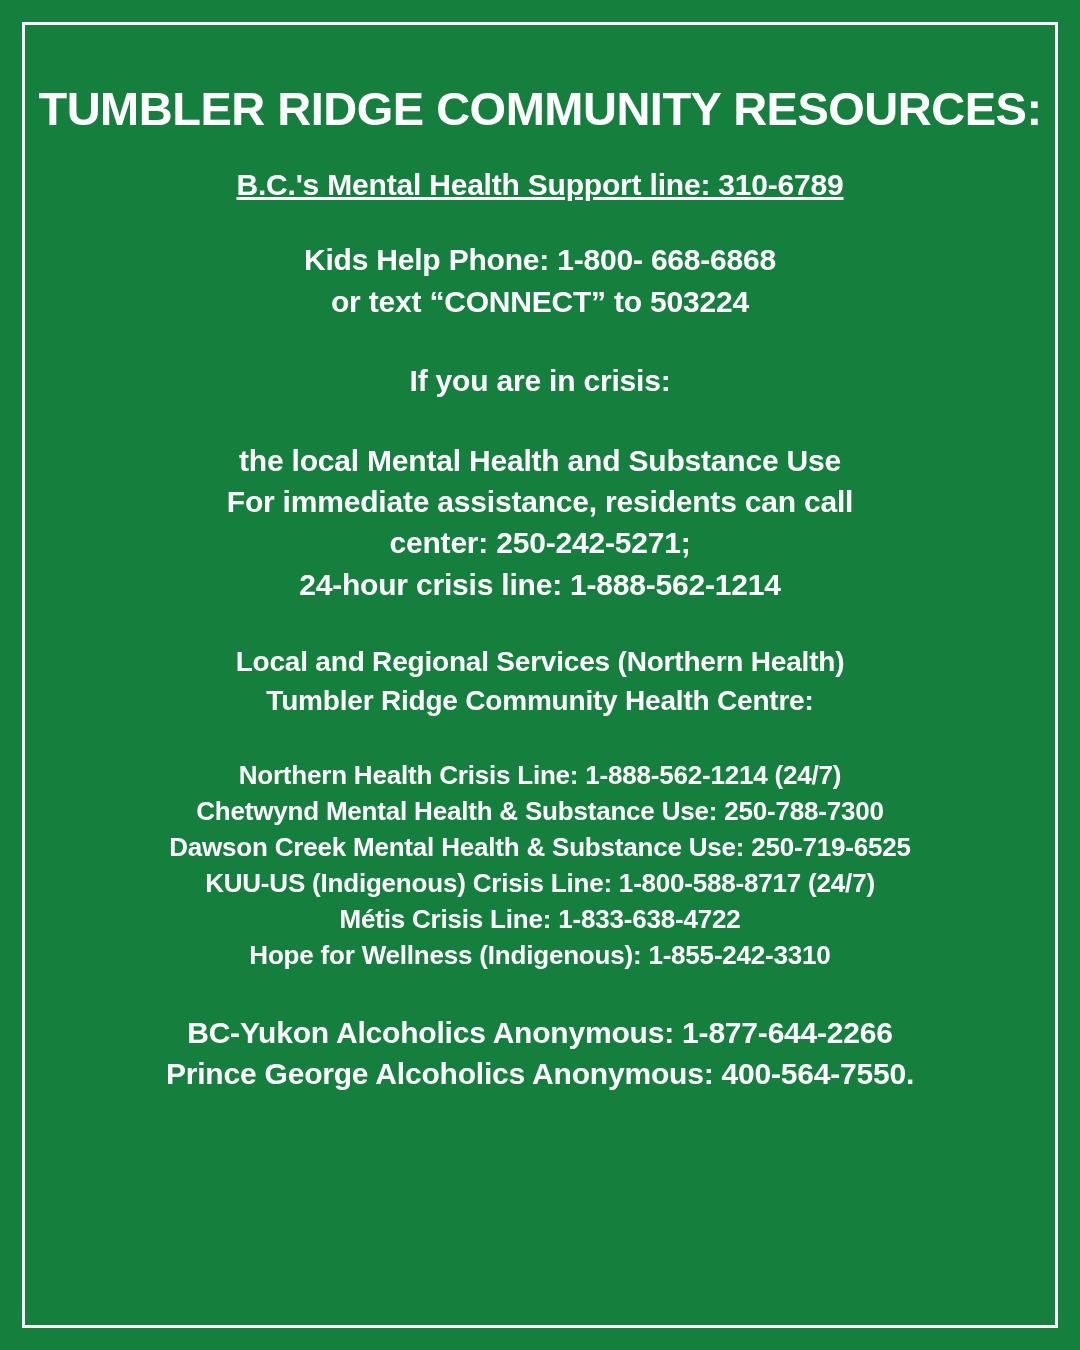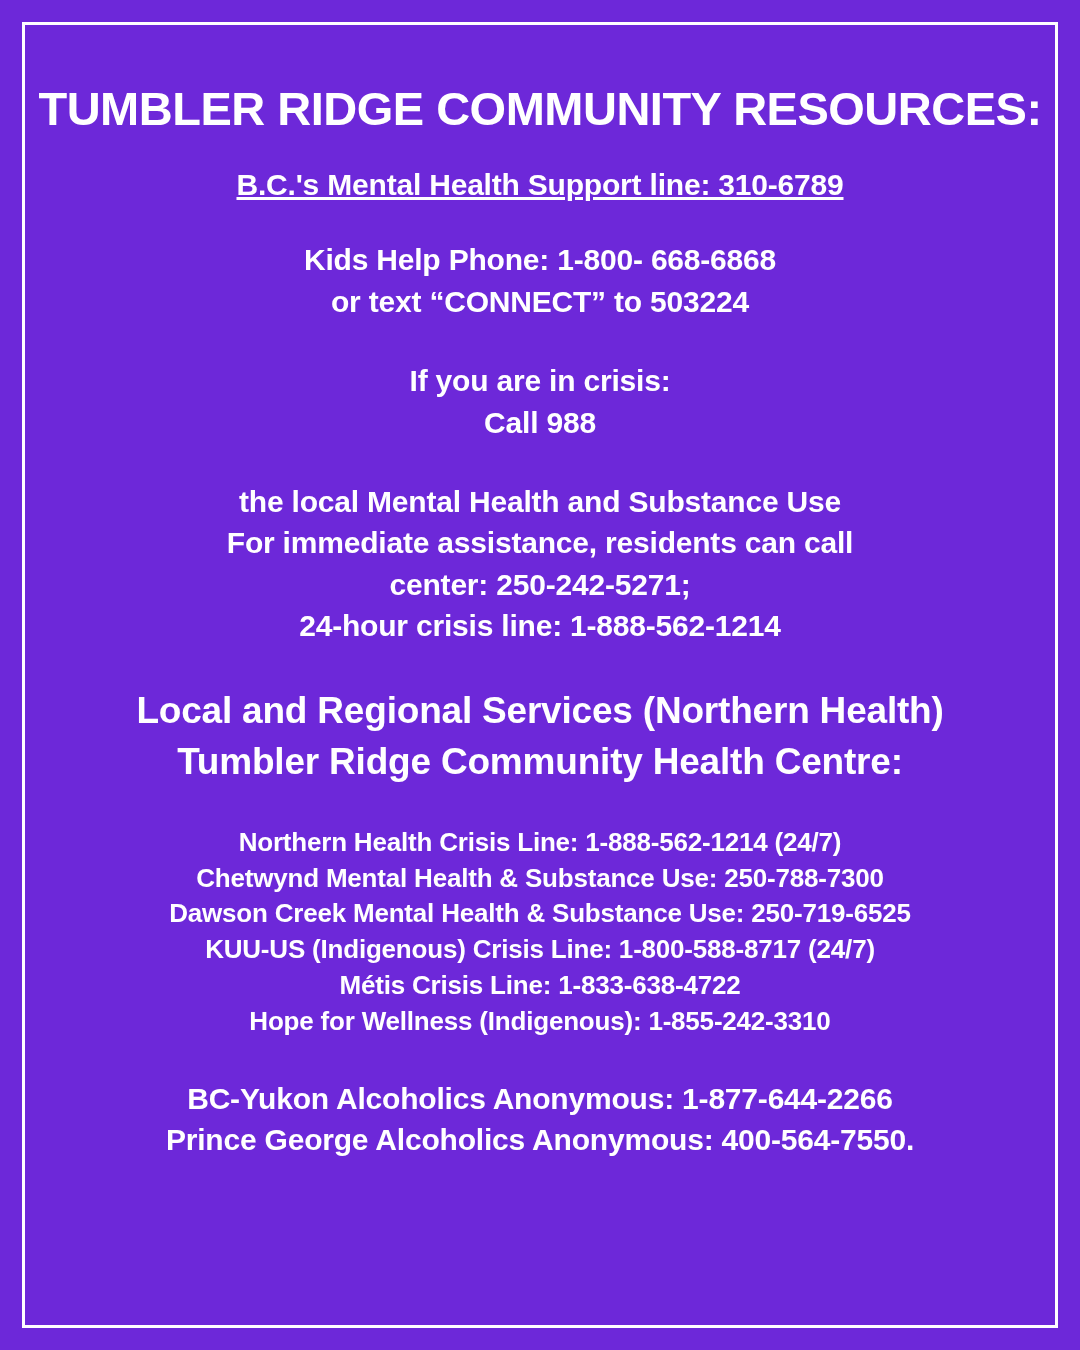--- a/index.html
+++ b/index.html
@@ -4,21 +4,21 @@
 <style>
   html, body {
     margin: 0;
     padding: 0;
     background: #000000;
   }
   .poster {
     position: relative;
     width: 1080px;
     height: 1350px;
-    background: #6d28d9;
+    background: #15803d;
     box-sizing: border-box;
     overflow: hidden;
     font-family: "Liberation Sans", sans-serif;
   }
   .border-frame {
     position: absolute;
     left: 22px;
     top: 22px;
     right: 22px;
     bottom: 22px;
@@ -57,21 +57,21 @@
     white-space: nowrap;
   }
   .block--tight {
     margin-bottom: 34px;
     text-decoration: underline;
   }
   .block--list .line {
     font-size: 26px;
   }
   .block--wide .line {
-    font-size: 37px;
+    font-size: 28px;
   }
 </style>
 </head>
 <body>
 
 <div class="poster">
   <div class="border-frame"></div>
 
   <div class="content">
 
@@ -81,21 +81,20 @@
       <div class="line">B.C.'s Mental Health Support line: 310-6789</div>
     </div>
 
     <div class="block">
       <div class="line">Kids Help Phone: 1-800- 668-6868</div>
       <div class="line">or text “CONNECT” to 503224</div>
     </div>
 
     <div class="block">
       <div class="line">If you are in crisis:</div>
-      <div class="line">Call 988</div>
     </div>
 
     <div class="block">
       <div class="line">the local Mental Health and Substance Use</div>
       <div class="line">For immediate assistance, residents can call</div>
       <div class="line">center: 250-242-5271;</div>
       <div class="line">24-hour crisis line: 1-888-562-1214</div>
     </div>
 
     <div class="block block--wide">

